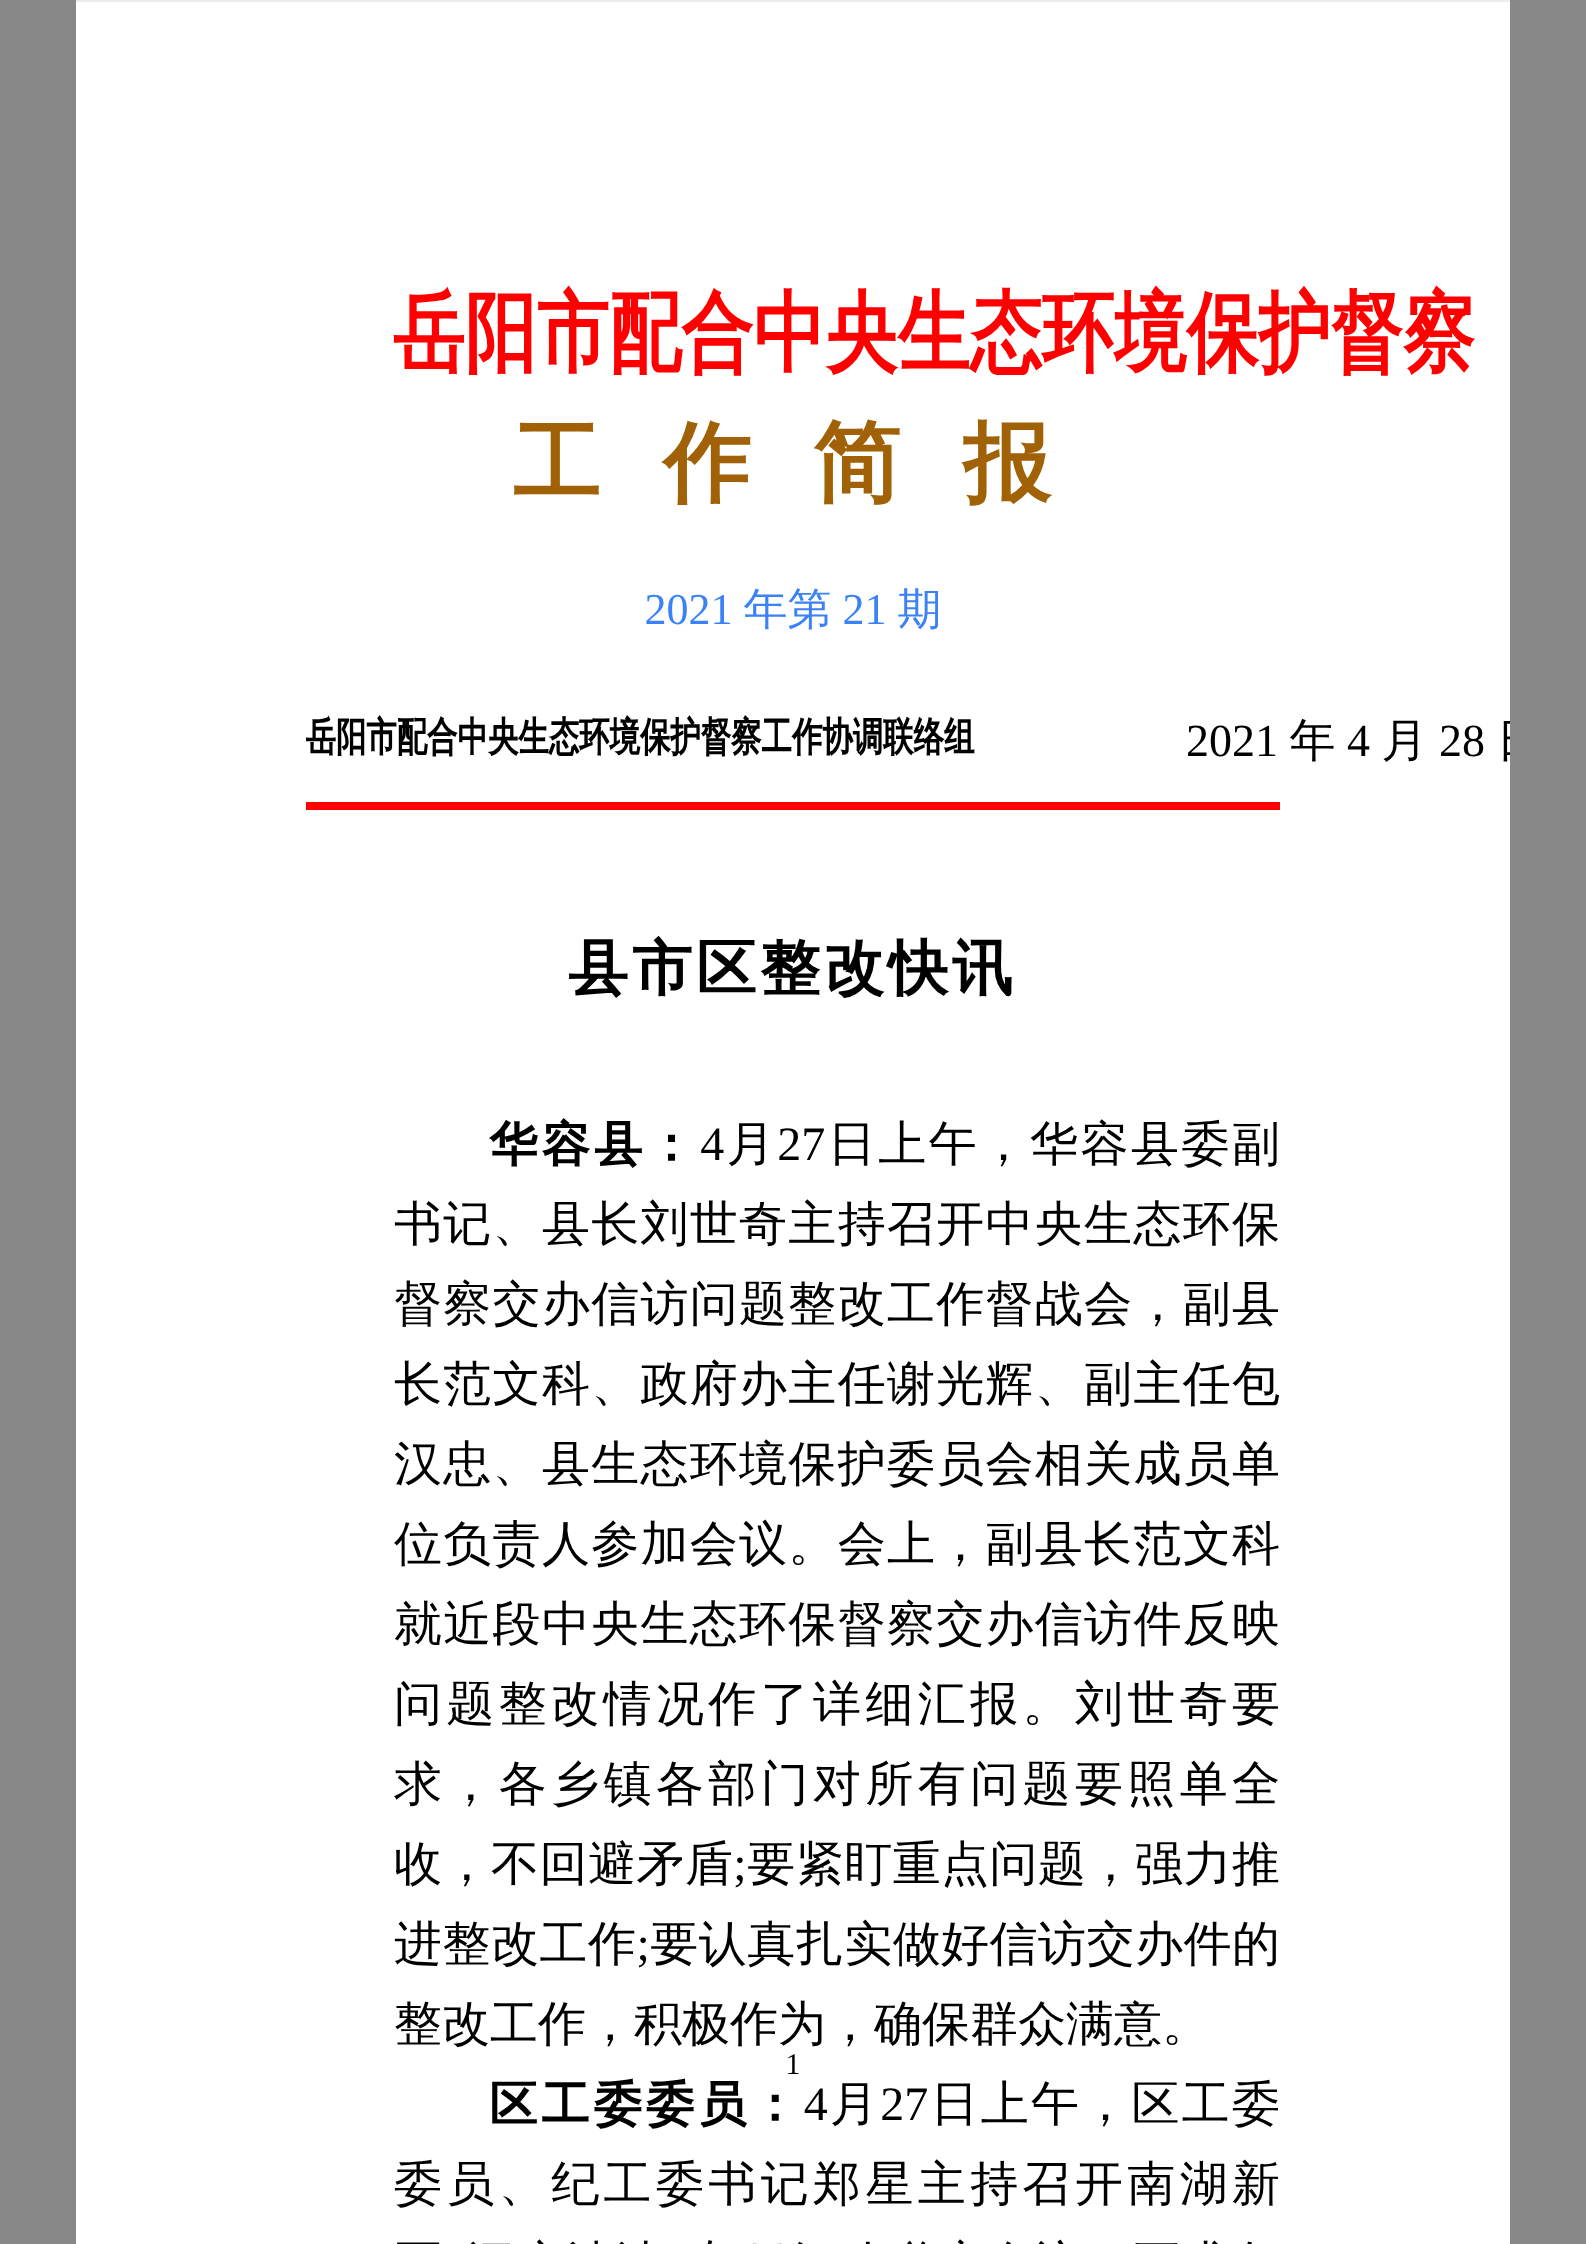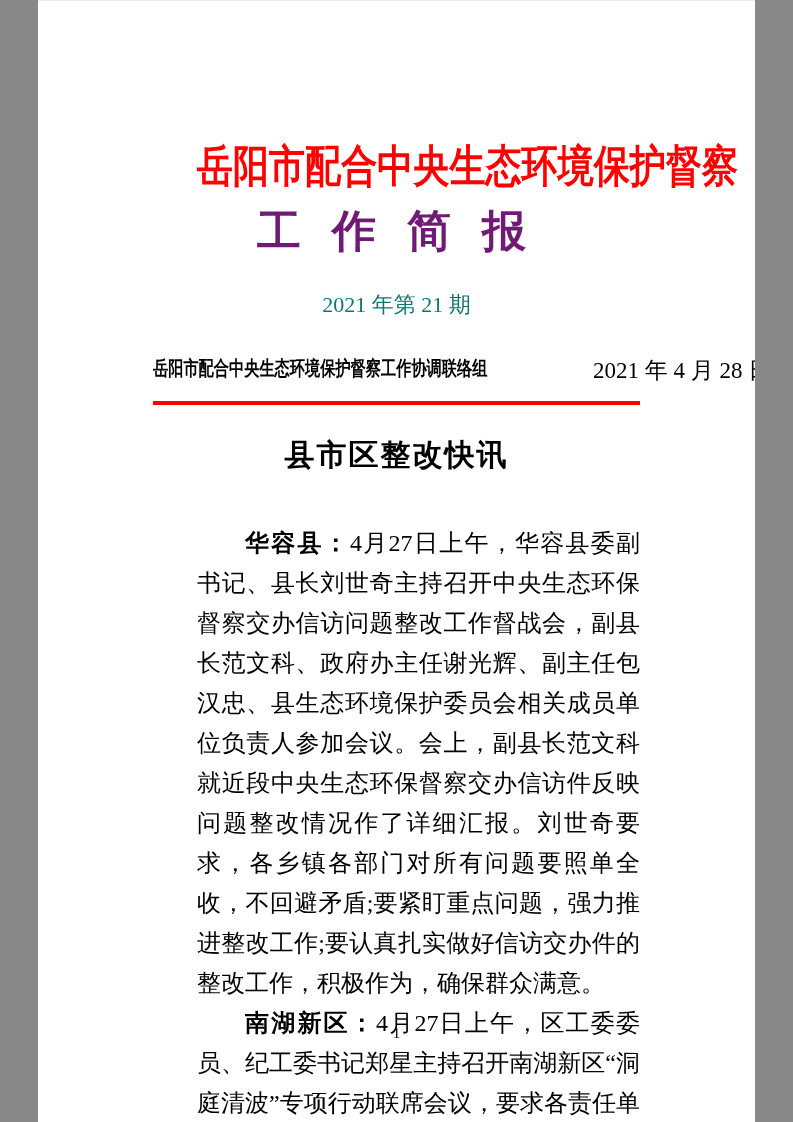--- a/index.html
+++ b/index.html
@@ -29,30 +29,30 @@
     transform: scaleX(0.82);
     transform-origin: 50% 50%;
     white-space: nowrap;
   }
   .title-line2 {
     margin-top: 14px;
     font-size: 44px;
     line-height: 50px;
     font-weight: bold;
     text-align: center;
-    color: #701a75;
+    color: #a16207;
     letter-spacing: 10px;
     white-space: nowrap;
   }
   .issue-no {
     margin-top: 34px;
     font-size: 22px;
     line-height: 28px;
     text-align: center;
-    color: #0f766e;
+    color: #3b82f6;
   }
   .org-row {
     margin-top: 36px;
     display: flex;
     justify-content: space-between;
     align-items: flex-start;
   }
   .org-name {
     display: inline-block;
     font-size: 20px;
@@ -66,21 +66,21 @@
     white-space: nowrap;
     padding-right: 6px;
   }
   .red-divider {
     margin-top: 15px;
     height: 4px;
     background: #ff0000;
   }
   
   .section-heading {
-    margin-top: 30px;
+    margin-top: 60px;
     font-size: 30px;
     line-height: 40px;
     font-weight: bold;
     text-align: center;
     letter-spacing: 2px;
   }
   .body-text { margin-top: 48px; }
   .body-text p {
     font-size: 24px;
     line-height: 40px;
@@ -121,21 +121,21 @@
       </div>
       <div class="red-divider"></div>
     </header>
 
     <main>
       <h2 class="section-heading">县市区整改快讯</h2>
 
       <div class="body-text">
         <p><span class="para-lead">华容县：</span><span>4月27日上午，华容县委副书记、县长刘世奇主持召开中央生态环保督察交办信访问题整改工作督战会，副县长范文科、政府办主任谢光辉、副主任包汉忠、县生态环境保护委员会相关成员单位负责人参加会议。会上，副县长范文科就近段中央生态环保督察交办信访件反映问题整改情况作了详细汇报。刘世奇要求，各乡镇各部门对所有问题要照单全收，不回避矛盾;要紧盯重点问题，强力推进整改工作;要认真扎实做好信访交办件的整改工作，积极作为，确保群众满意。</span></p>
 
-        <p><span class="para-lead">南湖新区：</span><span>4月27日上午，区工委委员、纪工委书记郑星主持召开南湖新区“洞庭清波”专项行动联席会议，要求各责任单位对标对表，认真抓好突出生态环境问题整改工</span></p>
+        <p><span class="para-lead">区工委委员：</span><span>4月27日上午，区工委委员、纪工委书记郑星主持召开南湖新区“洞庭清波”专项行动联席会议，要求各责任单位对标对表，认真抓好突出生态环境问题整改工</span></p>
       </div>
     </main>
 
     <footer>
       <div class="page-number">1</div>
     </footer>
 
   </div>
 </div>
 

